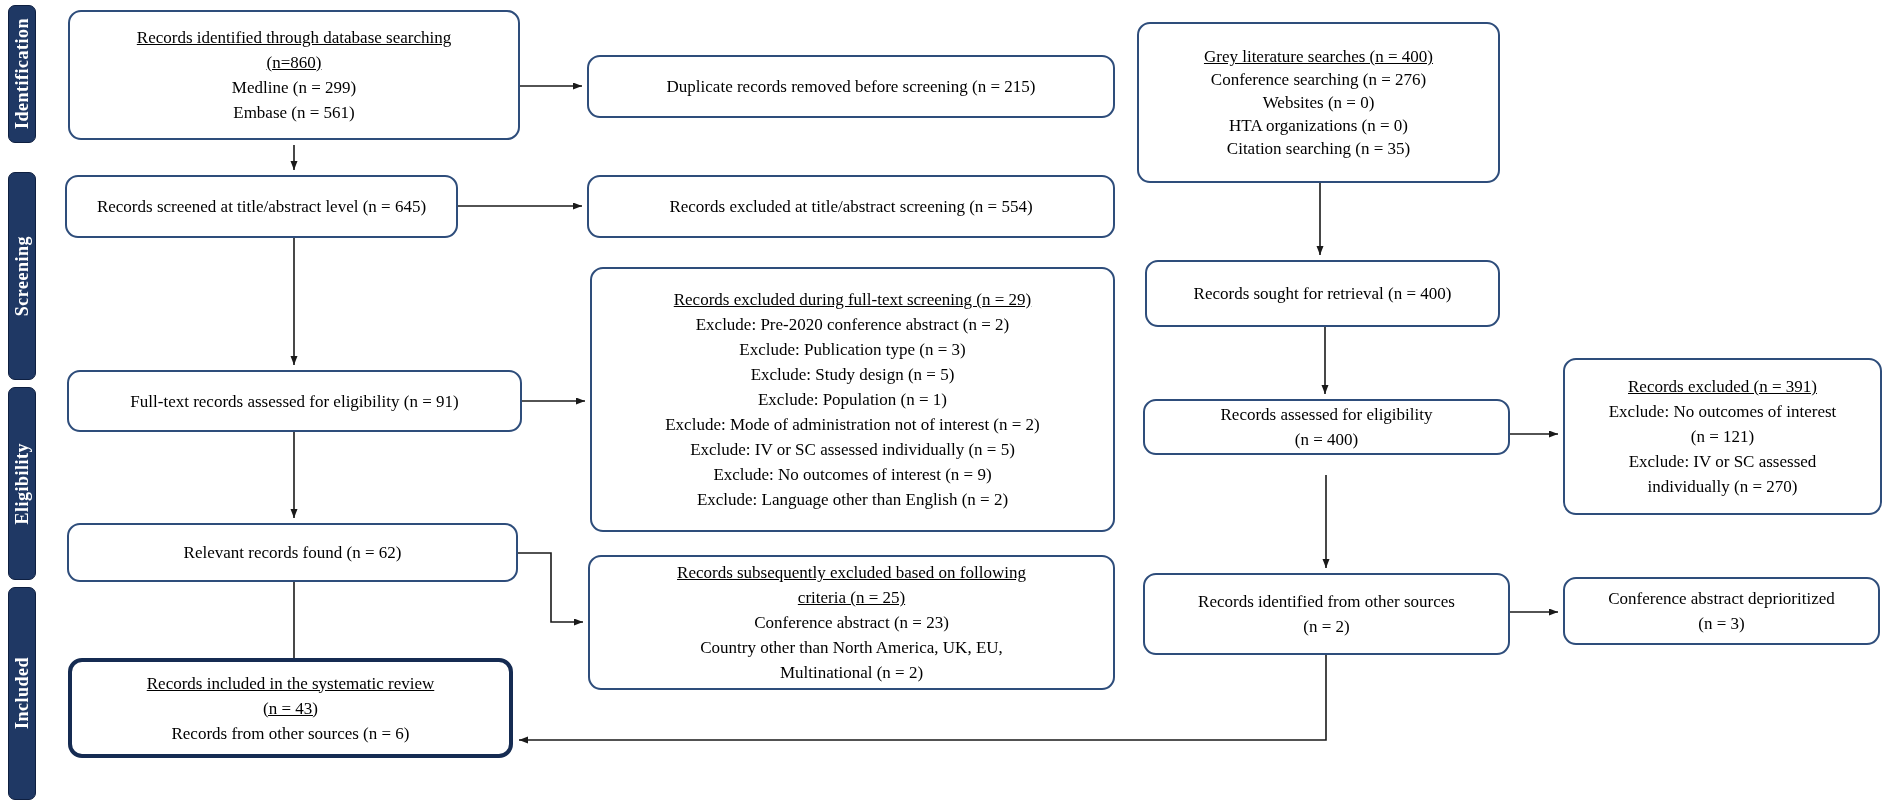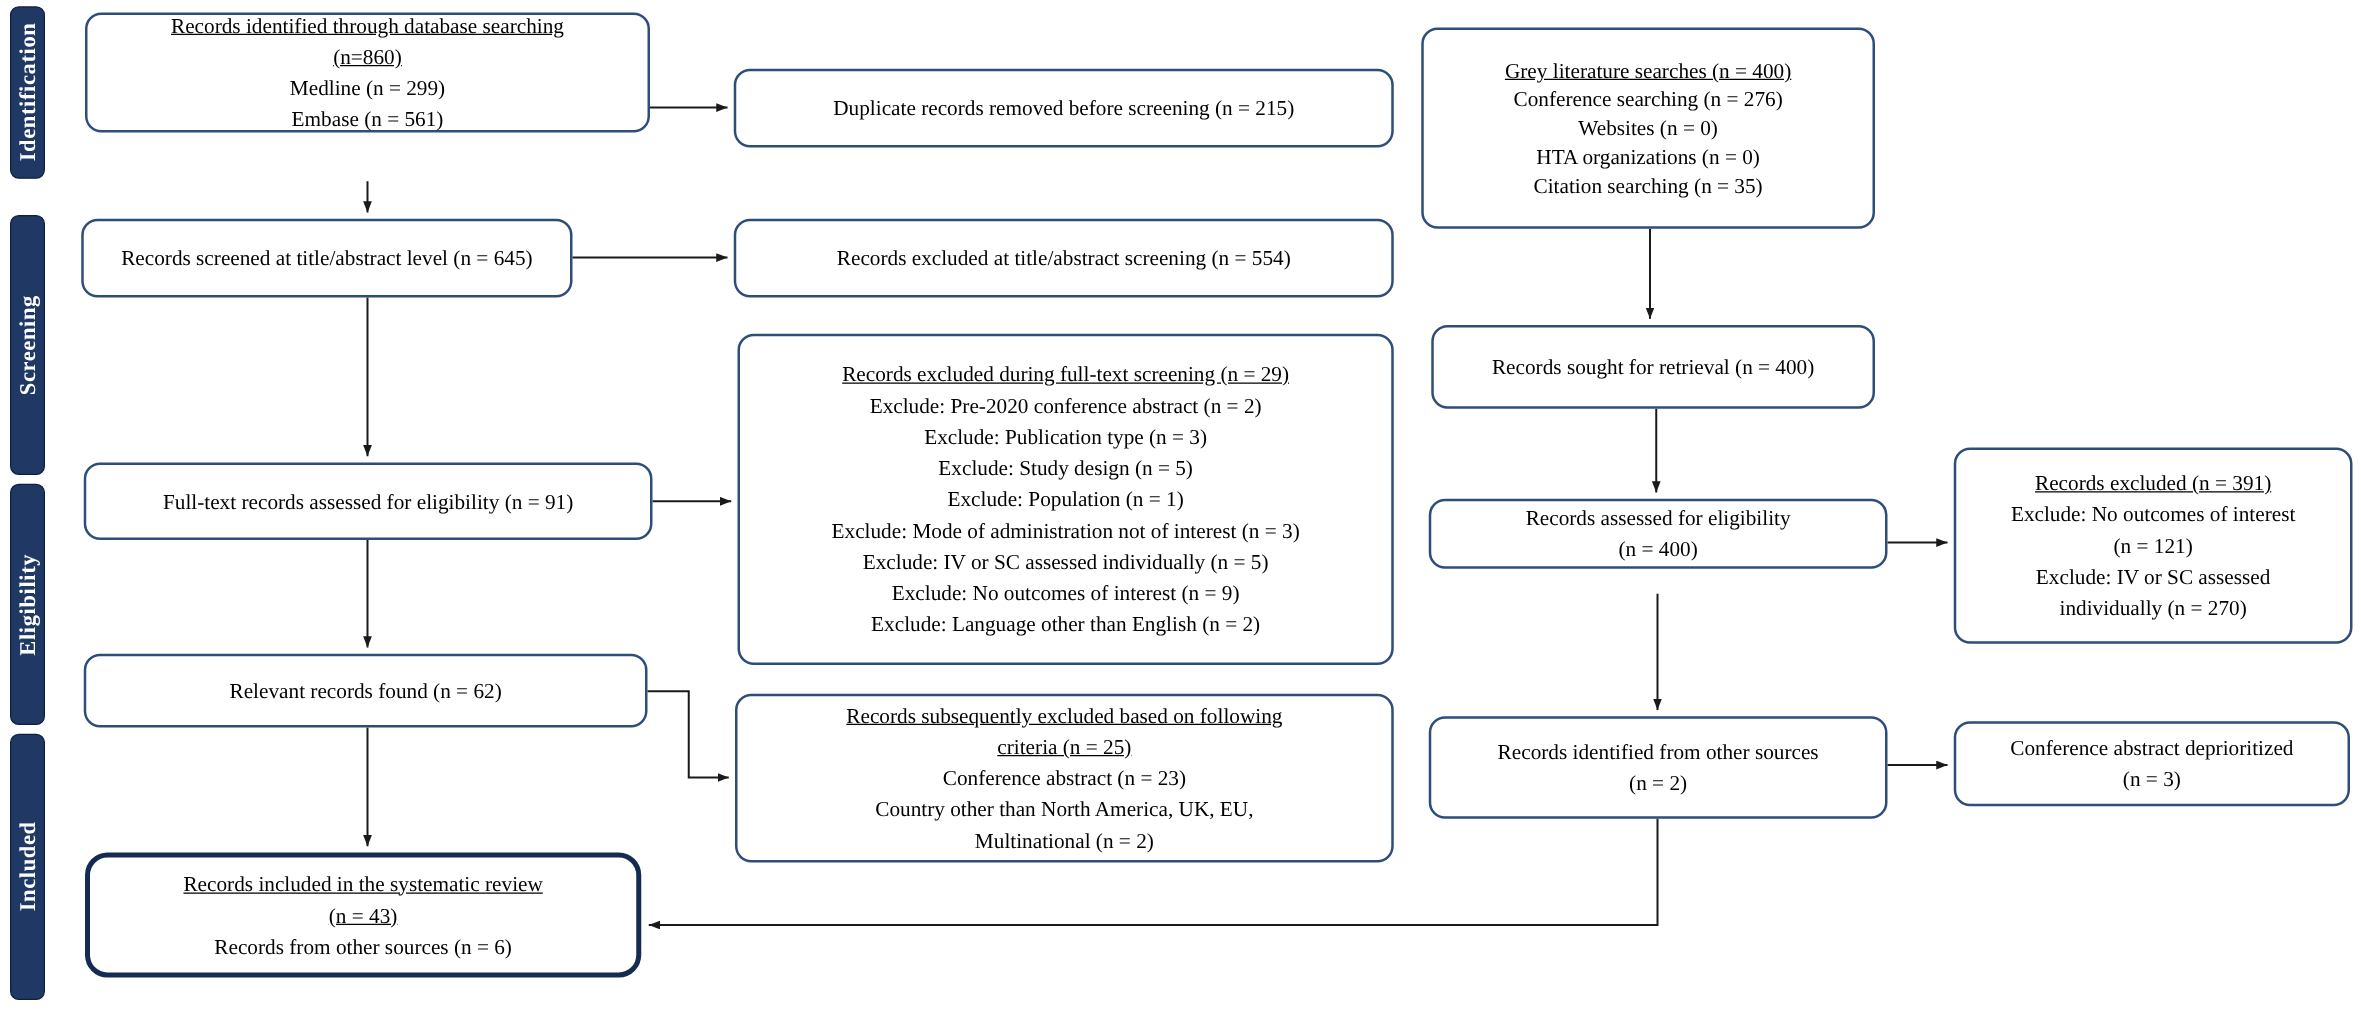--- a/index.html
+++ b/index.html
@@ -68,60 +68,60 @@
   <div class="stage" style="top:172px;height:208px;">
     <span>Screening</span>
   </div>
   <div class="stage" style="top:387px;height:193px;">
     <span>Eligibility</span>
   </div>
   <div class="stage" style="top:587px;height:213px;">
     <span>Included</span>
   </div>
 
-  <div class="fbox" style="left:68px;top:10px;width:452px;height:96px;">
+  <div class="fbox" style="left:68px;top:10px;width:452px;height:130px;">
     <span class="u">Records identified through database searching</span>
     <span class="u">(n=860)</span>
     <span>Medline (n = 299)</span>
     <span>Embase (n = 561)</span>
   </div>
 
   <div class="fbox" style="left:65px;top:175px;width:393px;height:63px;">
     <span class="nowrap">Records screened at title/abstract level (n = 645)</span>
   </div>
 
   <div class="fbox" style="left:67px;top:370px;width:455px;height:62px;">
     <span class="nowrap">Full-text records assessed for eligibility (n = 91)</span>
   </div>
 
   <div class="fbox" style="left:67px;top:523px;width:451px;height:59px;">
     <span class="nowrap">Relevant records found (n = 62)</span>
   </div>
 
-  <div class="fbox thick" style="left:68px;top:682px;width:445px;height:100px;">
+  <div class="fbox thick" style="left:68px;top:658px;width:445px;height:100px;border-radius:14px;">
     <span class="u">Records included in the systematic review</span>
     <span class="u">(n = 43)</span>
     <span>Records from other sources (n = 6)</span>
   </div>
 
   <div class="fbox" style="left:587px;top:55px;width:528px;height:63px;">
     <span class="nowrap">Duplicate records removed before screening (n = 215)</span>
   </div>
 
   <div class="fbox" style="left:587px;top:175px;width:528px;height:63px;">
     <span class="nowrap">Records excluded at title/abstract screening (n = 554)</span>
   </div>
 
   <div class="fbox" style="left:590px;top:267px;width:525px;height:265px;">
     <span class="u">Records excluded during full-text screening (n = 29)</span>
     <span>Exclude: Pre-2020 conference abstract (n = 2)</span>
     <span>Exclude: Publication type (n = 3)</span>
     <span>Exclude: Study design (n = 5)</span>
     <span>Exclude: Population (n = 1)</span>
-    <span>Exclude: Mode of administration not of interest (n = 3)</span>
+    <span>Exclude: Mode of administration not of interest (n = 2)</span>
     <span>Exclude: IV or SC assessed individually (n = 5)</span>
     <span>Exclude: No outcomes of interest (n = 9)</span>
     <span>Exclude: Language other than English (n = 2)</span>
   </div>
 
   <div class="fbox" style="left:588px;top:555px;width:527px;height:135px;">
     <span class="u">Records subsequently excluded based on following</span>
     <span class="u">criteria (n = 25)</span>
     <span>Conference abstract (n = 23)</span>
     <span>Country other than North America, UK, EU,</span>

